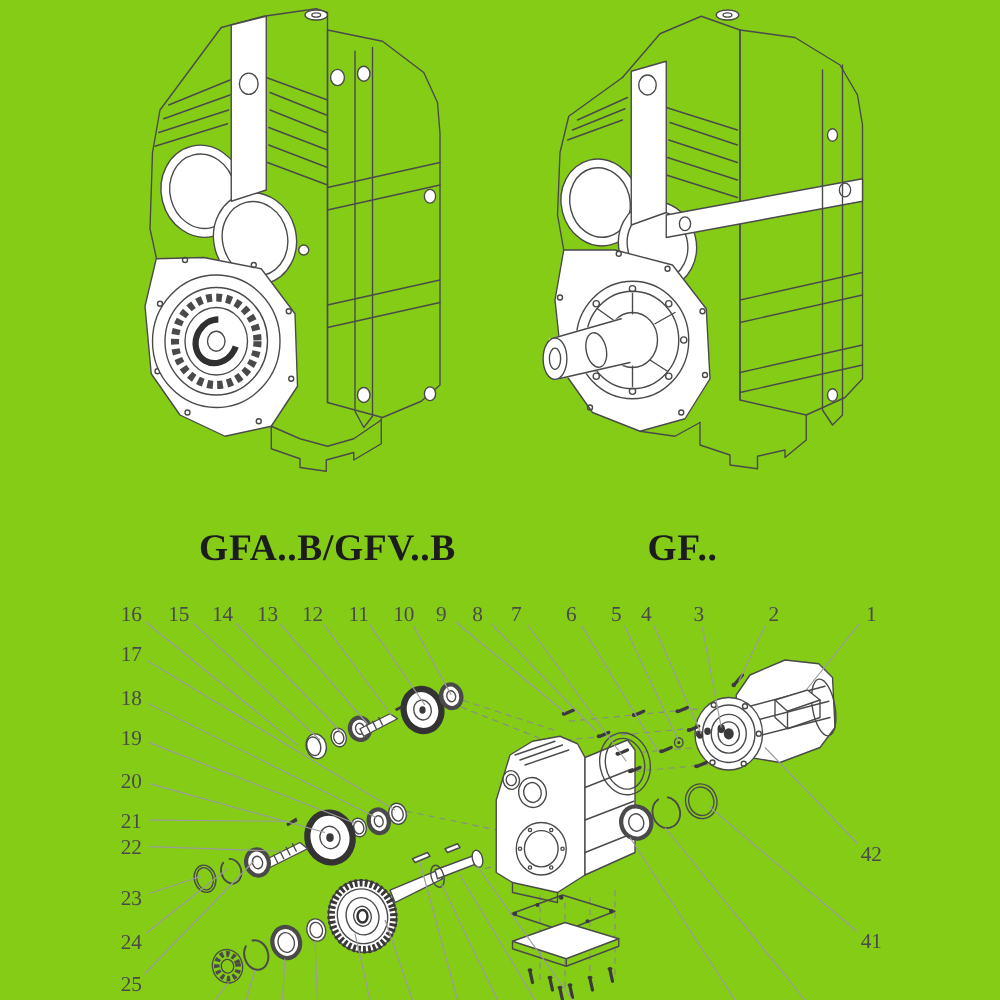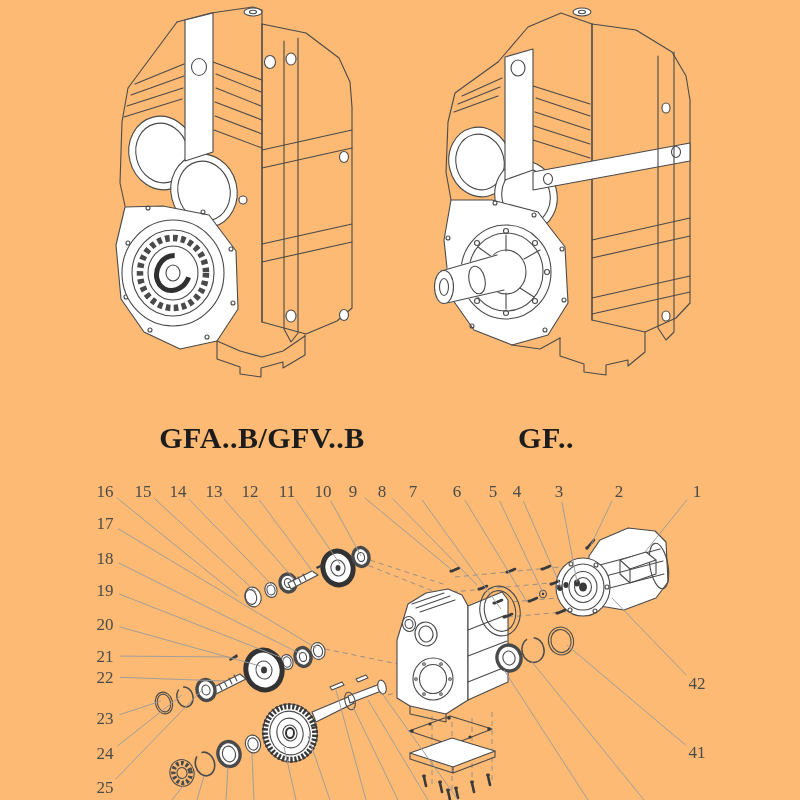--- a/index.html
+++ b/index.html
@@ -1,16 +1,16 @@
 <!DOCTYPE html>
 <html><head>
 <meta charset="utf-8">
 <style>
   html,body{margin:0;padding:0;background:#ffffff;}
-  #stage{position:relative;width:800px;height:800px;background:#fdba74;overflow:hidden;}
+  #stage{position:relative;width:800px;height:800px;background:#84cc16;overflow:hidden;}
   svg{position:absolute;left:0;top:0;}
   .art{fill:none;stroke:#4a4a4a;stroke-width:1.1;stroke-linejoin:round;stroke-linecap:round;}
   .artw{fill:#ffffff;stroke:#4a4a4a;stroke-width:1.1;stroke-linejoin:round;}
   .thick{fill:#ffffff;stroke:#4a4a4a;stroke-width:3.4;}
   .gear{fill:#ffffff;stroke:#333333;stroke-width:5;}
   .teeth{fill:none;stroke:#3a3a3a;stroke-width:6;stroke-dasharray:2.4 1.7;}
   .rollers{fill:none;stroke:#4a4a4a;stroke-width:6.5;stroke-dasharray:4.6 3.4;}
   .balls{fill:none;stroke:#4a4a4a;stroke-width:4.5;stroke-dasharray:2.6 2.4;}
   .dash{fill:none;stroke:#8a8a8a;stroke-width:0.9;stroke-dasharray:5 4;}
   .dark{fill:#3a3a3a;stroke:none;}

